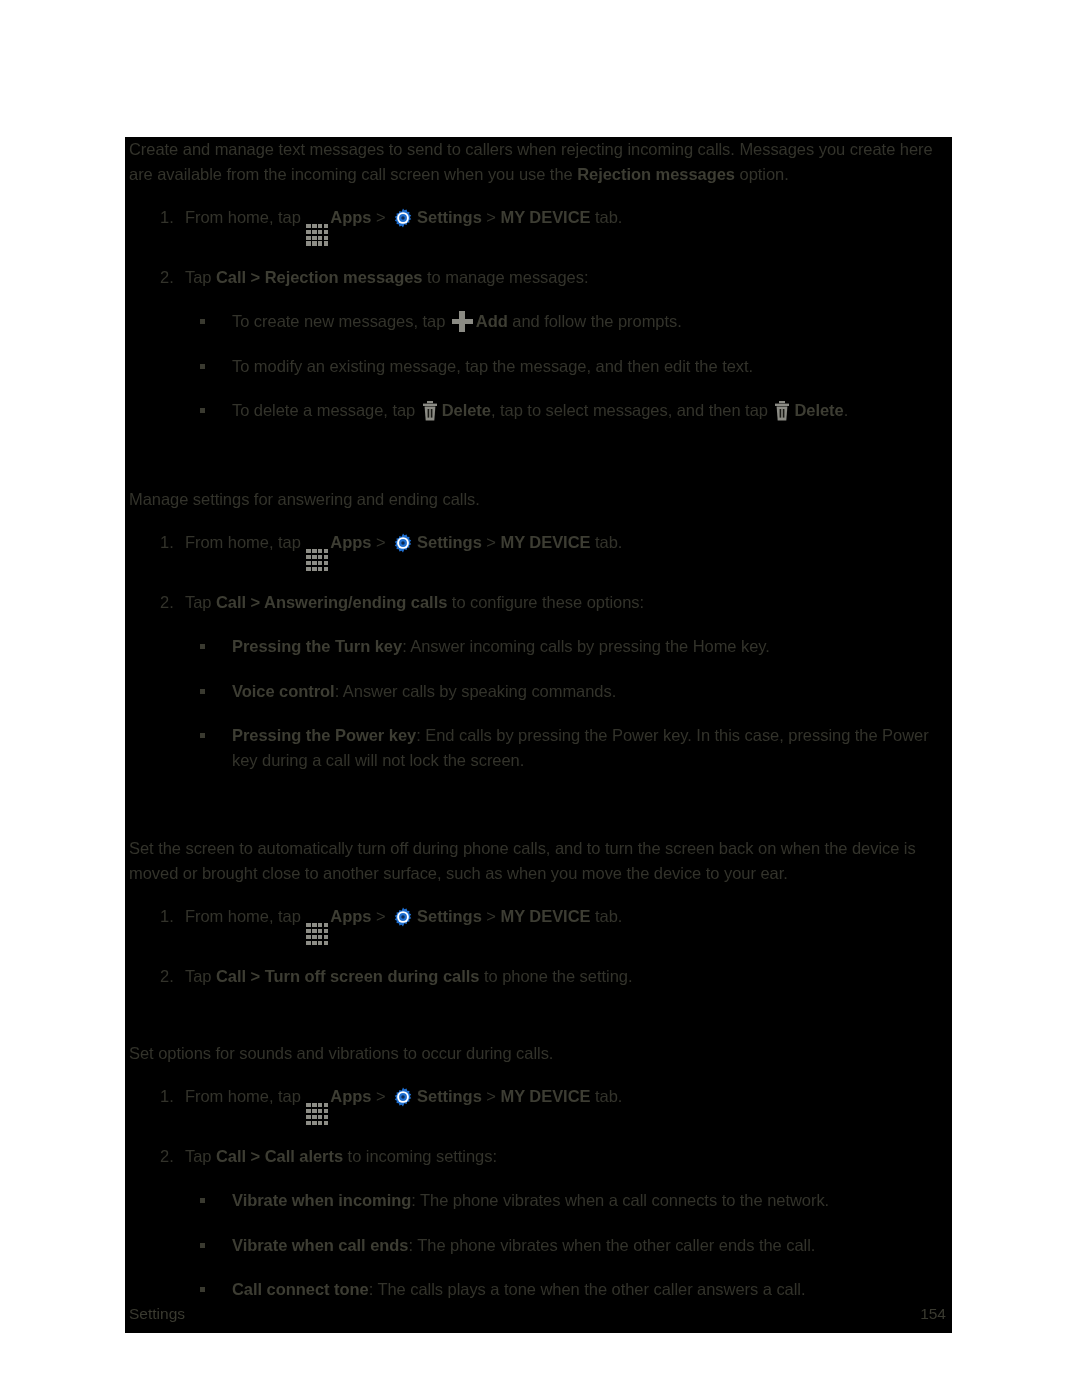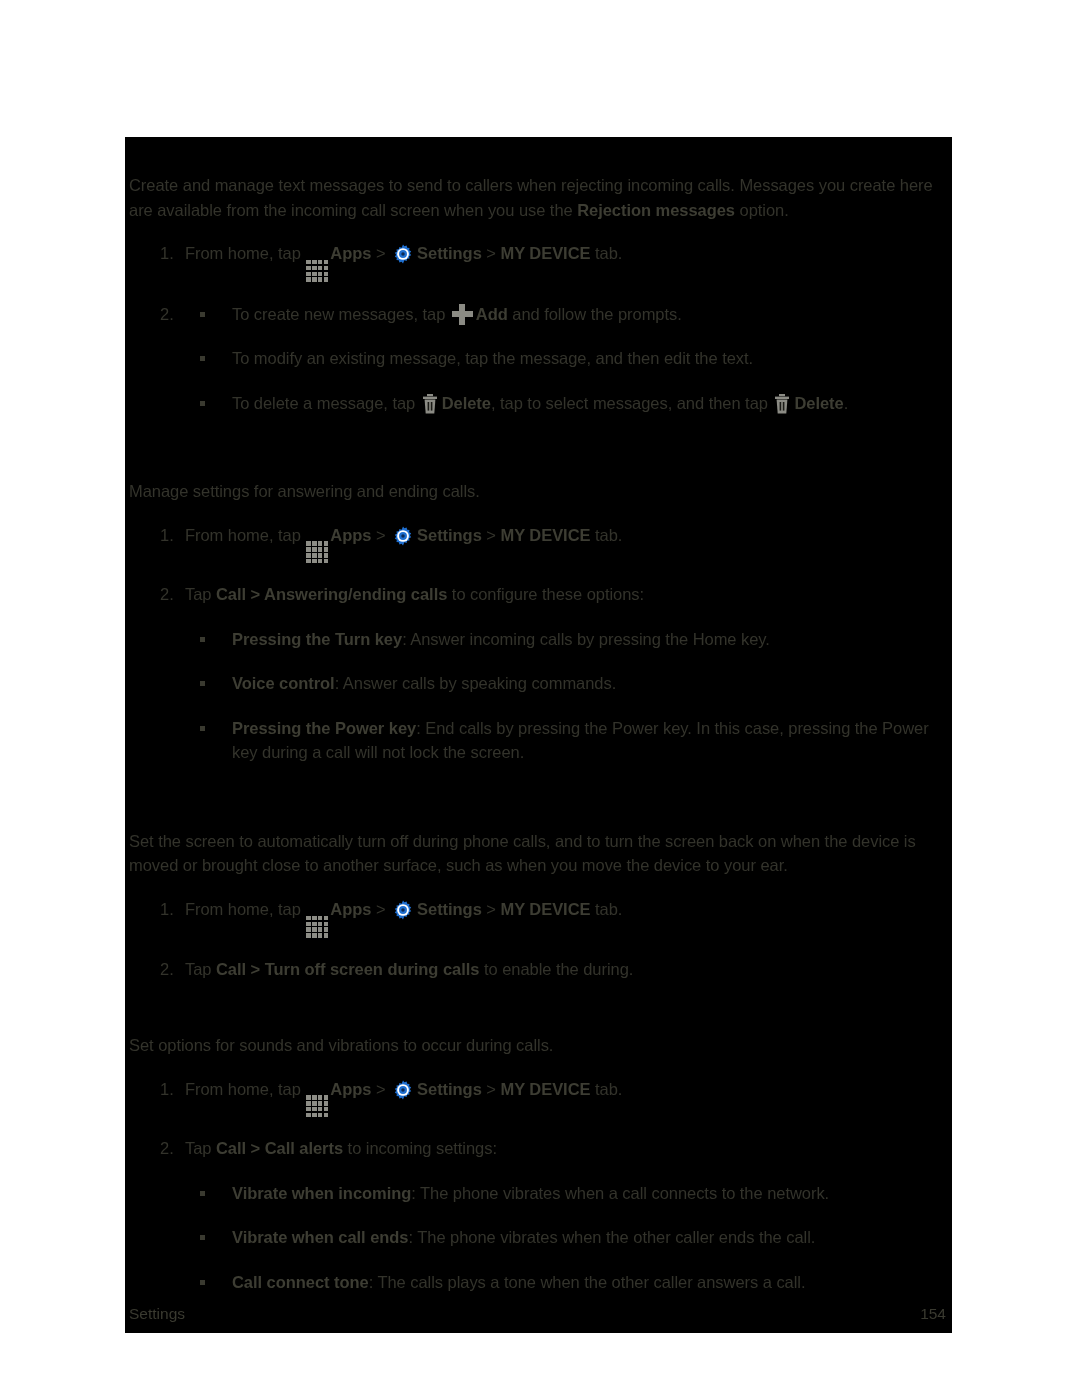--- a/index.html
+++ b/index.html
@@ -24,21 +24,20 @@
     height: 1196px;
     background: #000000;
     overflow: hidden;
   }
 
   .content {
     position: absolute;
     left: 0;
     top: 0;
     width: 827px;
-    padding-top: 36px;
     box-sizing: border-box;
   }
 
   
   .body-text {
     color: #33332b;
     font-size: 16.5px;
     line-height: 24.5px;
     letter-spacing: -0.05px;
   }
@@ -228,20 +227,21 @@
             <span class="icon icon-gear"><svg viewBox="0 0 24 24" width="22" height="22">
                   <path d="M12 1.6l1.5 2.0 2.4-.9.7 2.5 2.5.2-.4 2.5 2.2 1.2-1.4 2.1 1.4 2.1-2.2 1.2.4 2.5-2.5.2-.7 2.5-2.4-.9L12 22.4l-1.5-2.0-2.4.9-.7-2.5-2.5-.2.4-2.5L3.1 14.9l1.4-2.1-1.4-2.1 2.2-1.2-.4-2.5 2.5-.2.7-2.5 2.4.9z" fill="#1f6fd0"></path>
                   <circle cx="12" cy="12" r="6.4" fill="#ffffff"></circle>
                   <circle cx="12" cy="12" r="4.3" fill="#1f6fd0"></circle>
                   <circle cx="12" cy="12" r="1.9" fill="#0d2a52"></circle>
                 </svg></span><b>Settings</b> <span>&gt;</span> <b>MY DEVICE</b> <span>tab.</span></span>
         </li>
 
         <li>
           <span class="num body-text">2.</span>
+          <span class="step-body body-text"><span>Tap</span> <b>Call &gt; Rejection messages</b> <span>to manage messages:</span></span>
 
           <ul class="subs nested">
             <li class="body-text"><span>To create new messages, tap</span>
               <span class="icon icon-plus"></span><b>Add</b> <span>and follow the prompts.</span></li>
 
             <li class="body-text"><span>To modify an existing message, tap the message, and then edit the text.</span></li>
 
             <li class="body-text"><span>To delete a message, tap</span>
               <span class="icon icon-trash"><svg viewBox="0 0 16 20" width="16" height="20">
                     <rect x="5" y="0" width="6" height="2.2" fill="#8b8b84"></rect>
@@ -344,21 +344,21 @@
             <span class="icon icon-gear"><svg viewBox="0 0 24 24" width="22" height="22">
                   <path d="M12 1.6l1.5 2.0 2.4-.9.7 2.5 2.5.2-.4 2.5 2.2 1.2-1.4 2.1 1.4 2.1-2.2 1.2.4 2.5-2.5.2-.7 2.5-2.4-.9L12 22.4l-1.5-2.0-2.4.9-.7-2.5-2.5-.2.4-2.5L3.1 14.9l1.4-2.1-1.4-2.1 2.2-1.2-.4-2.5 2.5-.2.7-2.5 2.4.9z" fill="#1f6fd0"></path>
                   <circle cx="12" cy="12" r="6.4" fill="#ffffff"></circle>
                   <circle cx="12" cy="12" r="4.3" fill="#1f6fd0"></circle>
                   <circle cx="12" cy="12" r="1.9" fill="#0d2a52"></circle>
                 </svg></span><b>Settings</b> <span>&gt;</span> <b>MY DEVICE</b> <span>tab.</span></span>
         </li>
 
         <li>
           <span class="num body-text">2.</span>
-          <span class="step-body body-text"><span>Tap</span> <b>Call &gt; Turn off screen during calls</b> <span>to enable the during.</span></span>
+          <span class="step-body body-text"><span>Tap</span> <b>Call &gt; Turn off screen during calls</b> <span>to phone the setting.</span></span>
         </li>
       </ol>
     </div>
 
     <div class="spacer-xl"></div>
 
     <div class="section">
       <h2 class="section-heading">Call Alerts</h2>
 
       <p class="intro body-text">Set options for sounds and vibrations to occur during calls.</p>

